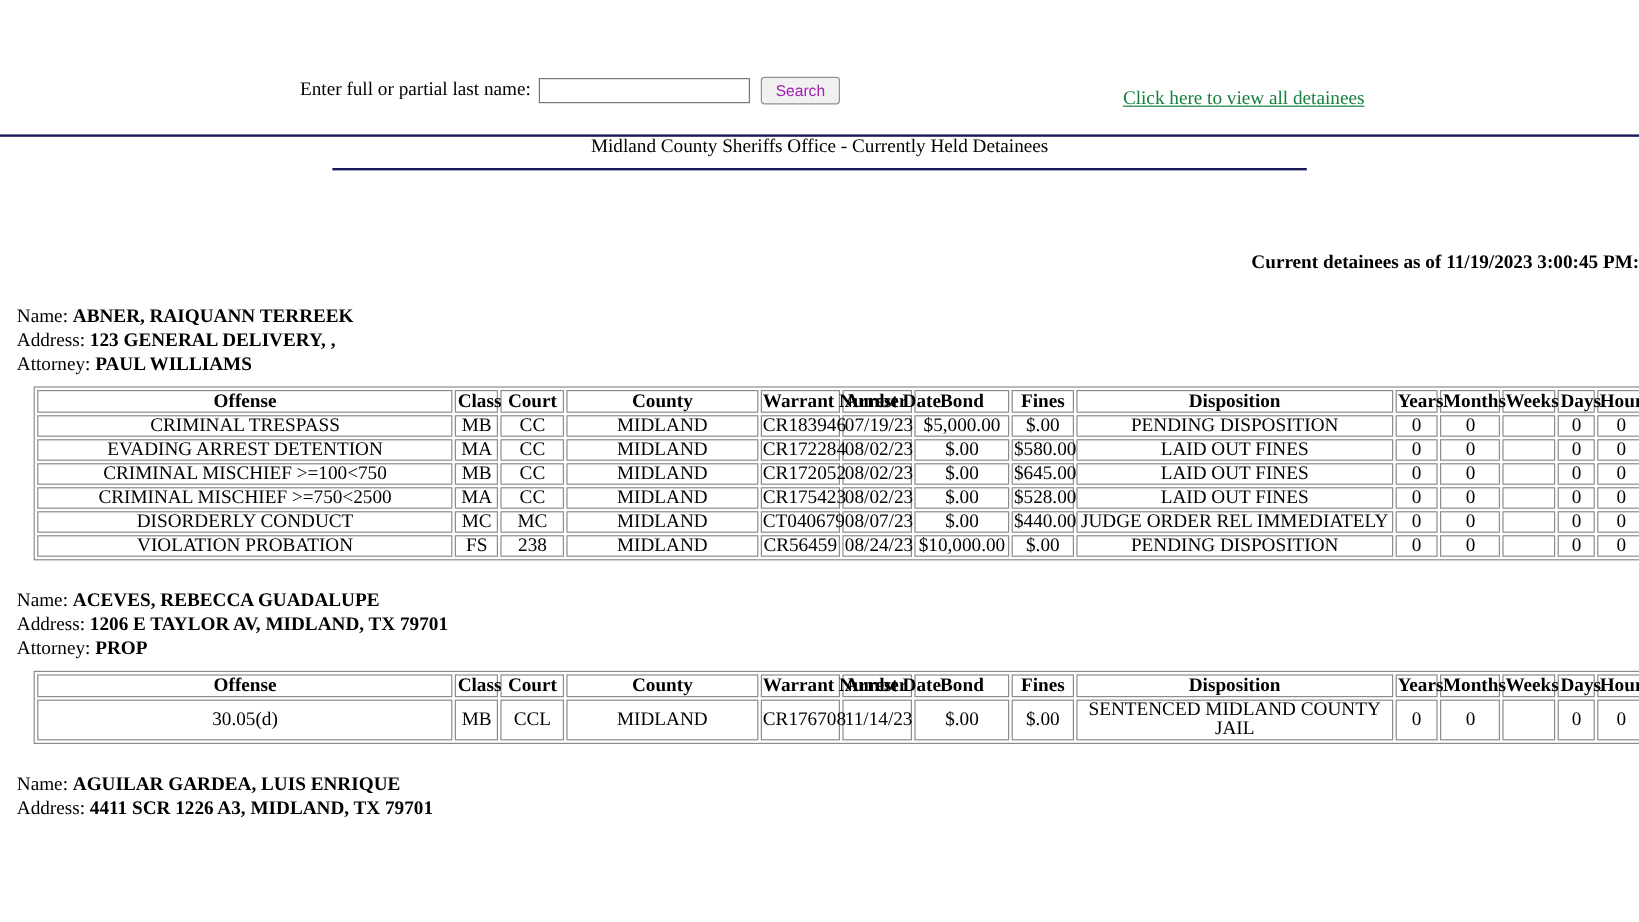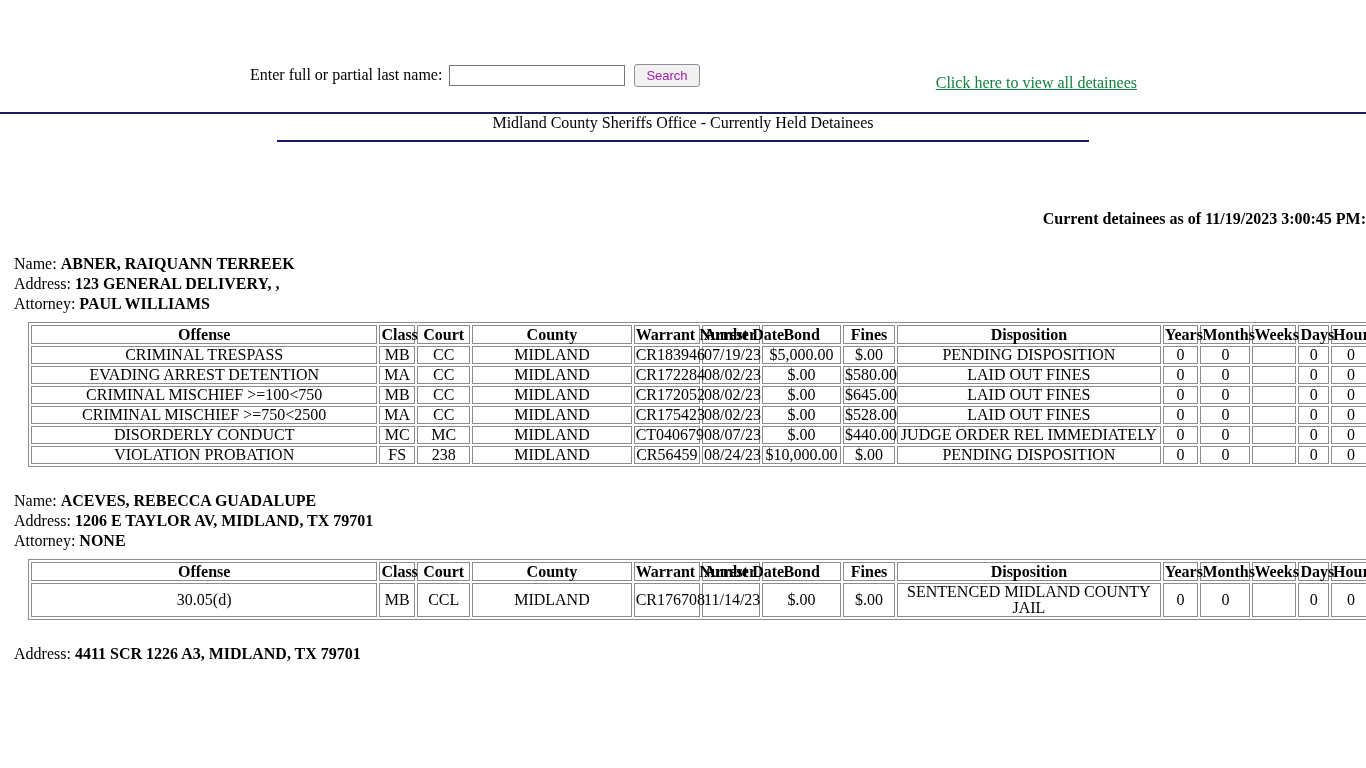--- a/index.html
+++ b/index.html
@@ -205,21 +205,21 @@
               <td>0</td>
               <td>0</td>
             </tr>
           </tbody>
     </table>
   </div>
 
   <div class="detainee">
     <div class="info-line"><span class="lbl">Name:</span> <b class="val">ACEVES, REBECCA GUADALUPE</b></div>
     <div class="info-line"><span class="lbl">Address:</span> <b class="val">1206 E TAYLOR AV, MIDLAND, TX 79701</b></div>
-    <div class="info-line"><span class="lbl">Attorney:</span> <b class="val">NONE</b></div>
+    <div class="info-line"><span class="lbl">Attorney:</span> <b class="val">PROP</b></div>
     <table class="charges">
       <colgroup>
         <col class="c0">
             <col class="c1">
             <col class="c2">
             <col class="c3">
             <col class="c4">
         <col class="c5">
             <col class="c6">
             <col class="c7">
@@ -263,17 +263,18 @@
               <td>0</td>
               <td></td>
               <td>0</td>
               <td>0</td>
             </tr>
           </tbody>
     </table>
   </div>
 
   <div class="detainee">
+    <div class="info-line"><span class="lbl">Name:</span> <b class="val">AGUILAR GARDEA, LUIS ENRIQUE</b></div>
     <div class="info-line"><span class="lbl">Address:</span> <b class="val">4411 SCR 1226 A3, MIDLAND, TX 79701</b></div>
 
   </div>
 </div>
 </div>
 
 </body></html>

